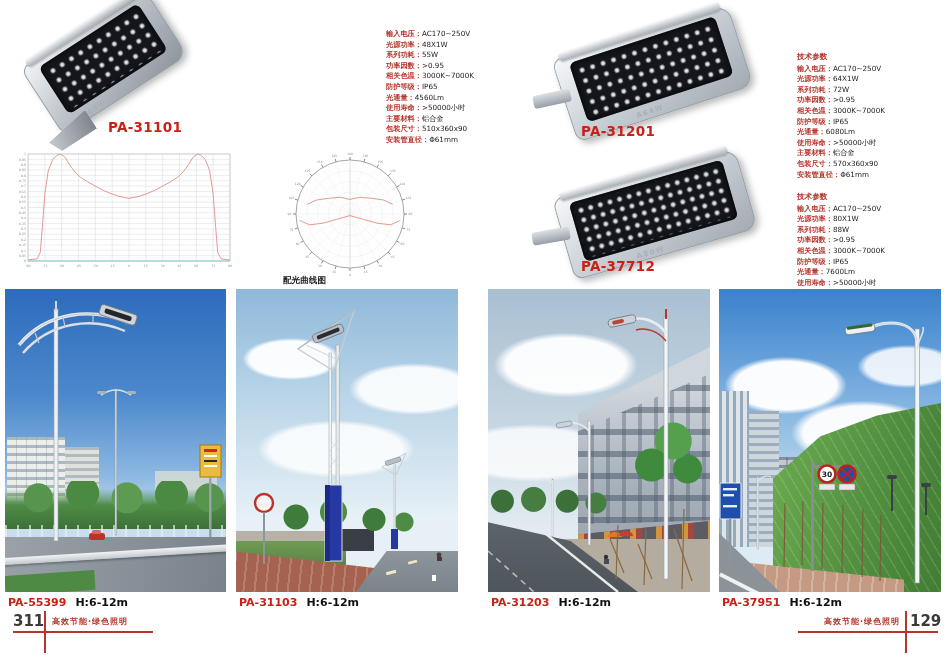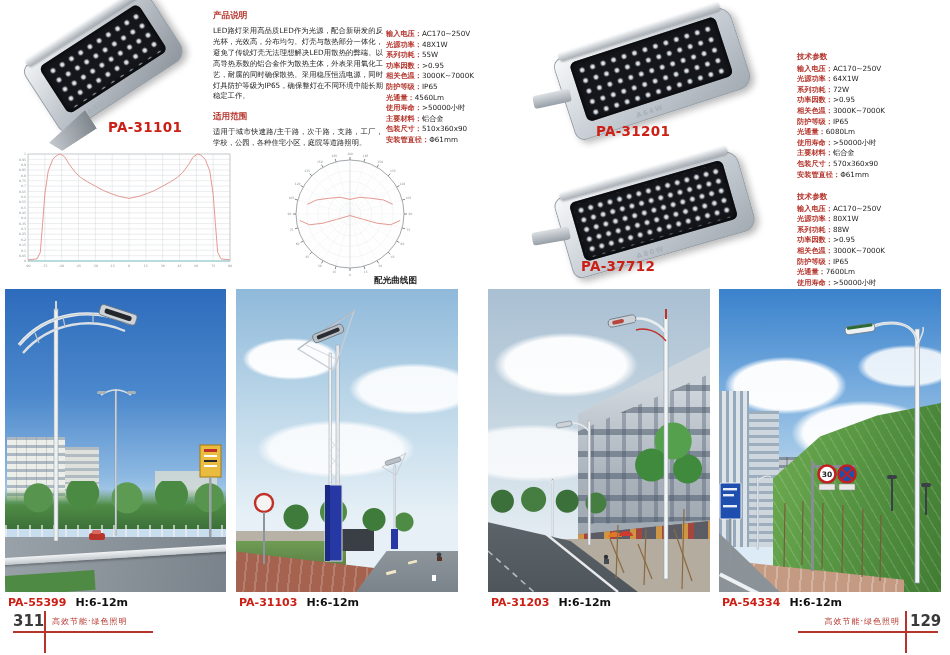--- a/index.html
+++ b/index.html
@@ -29,21 +29,21 @@
   .desc-col{position:absolute;left:213px;top:10px;width:170px;}
   .sec-title{color:#b5352c;font-weight:bold;font-size:8.6px;margin:0 0 4px 0;}
   .sec-body{font-size:7.3px;line-height:10.9px;color:#1d1d1d;text-align:justify;margin:0 0 9px 0;}
 
   .spec-block{position:absolute;width:152px;font-size:7.2px;line-height:10.6px;margin-top:16px;}
   .spec-header{color:#b5352c;font-weight:bold;font-size:7.6px;margin-bottom:1px;}
   .spec-label{color:#b5352c;font-weight:bold;}
   .spec-value{color:#1d1d1d;}
 
   
-  .chart-caption{position:absolute;left:283px;top:275px;width:134px;text-align:right;
+  .chart-caption{position:absolute;left:283px;top:275px;width:134px;text-align:left;
     font-size:8.6px;font-weight:bold;color:#222;}
 
   
   .photo{position:absolute;top:289px;width:222px;height:303px;overflow:hidden;background:#9db8cf;}
   .photo>div,.photo>svg{position:absolute;}
   .photo svg{left:0;top:0;}
   .photo-label{position:absolute;top:596px;font-size:11px;white-space:nowrap;}
   .photo-label .m{color:#cc2016;font-weight:bold;}
   .photo-label .h{color:#111;font-weight:600;margin-left:9px;}
 
@@ -141,46 +141,40 @@
     background-image:repeating-linear-gradient(90deg,rgba(70,90,110,.4) 0 3px,transparent 3px 8px);}
   .p4-walk{left:0;bottom:0;width:185px;height:56px;background:#c59a82;
     background-image:repeating-linear-gradient(95deg,rgba(255,255,255,.25) 0 2px,transparent 2px 12px);
     clip-path:polygon(0 42%,100% 78%,100% 100%,0 100%);}
   .p4-road{left:0;bottom:0;width:105px;height:72px;background:#8b9298;
     clip-path:polygon(0 18%,58% 100%,0 100%);}
   .p4-roadline{left:0;bottom:16px;width:70px;height:4px;background:#eef1f3;transform:rotate(27deg);transform-origin:left bottom;}
 
   
   .folio-num{font-size:15px;font-weight:bold;color:#3a3a3a;}
-  .folio-slogan{font-size:8px;font-weight:normal;color:#b5352c;letter-spacing:1px;}
+  .folio-slogan{font-size:8px;font-weight:bold;color:#b5352c;letter-spacing:1px;}
   .folio-line{position:absolute;background:#b5352c;}
 </style>
 </head>
 <body>
 
 <div class="page">
 
   <div class="lamp" style="left:30px;top:22px;transform:rotate(-33deg);">
     <div class="lamp-body" style="width:148px;height:80px;">
       <div class="lamp-cap"></div>
       <div class="led-panel" style="inset:9px 14px 15px 16px;">
         <div class="led-dots"></div>
       </div>
       <div class="lamp-badge" style="bottom:2px;left:26px;">A48W</div>
       <div class="lamp-mount" style="left:-16px;bottom:-12px;width:48px;height:22px;"></div>
     </div>
   </div>
   <div class="model-label" style="left:108px;top:119px;">PA-31101</div>
 
-  <div class="desc-col">
-    <div class="sec-title">产品说明</div>
-    <p class="sec-body">LED路灯采用高品质LED作为光源，配合新研发的反光杯，光效高，分布均匀。灯壳与散热部分一体化，避免了传统灯壳无法理想解决LED用散热的弊端。以高导热系数的铝合金作为散热主体，外表采用氧化工艺，耐腐的同时确保散热。采用稳压恒流电源，同时灯具防护等级为IP65，确保整灯在不同环境中能长期稳定工作。</p>
-    <div class="sec-title">适用范围</div>
-    <p class="sec-body">适用于城市快速路/主干路，次干路，支路，工厂，学校，公园，各种住宅小区，庭院等道路照明。</p>
-  </div>
 
   <div class="spec-block" style="left:386px;top:13px;">
       <div class="spec-row"><span class="spec-label">输入电压：</span><span class="spec-value">AC170~250V</span></div>
       <div class="spec-row"><span class="spec-label">光源功率：</span><span class="spec-value">48X1W</span></div>
       <div class="spec-row"><span class="spec-label">系列功耗：</span><span class="spec-value">55W</span></div>
       <div class="spec-row"><span class="spec-label">功率因数：</span><span class="spec-value">&gt;0.95</span></div>
       <div class="spec-row"><span class="spec-label">相关色温：</span><span class="spec-value">3000K~7000K</span></div>
       <div class="spec-row"><span class="spec-label">防护等级：</span><span class="spec-value">IP65</span></div>
       <div class="spec-row"><span class="spec-label">光通量：</span><span class="spec-value">4560Lm</span></div>
       <div class="spec-row"><span class="spec-label">使用寿命：</span><span class="spec-value">&gt;50000小时</span></div>
@@ -220,21 +214,21 @@
   <div class="lamp" style="left:560px;top:30px;transform:rotate(-18deg);">
     <div class="lamp-body" style="width:185px;height:86px;background:linear-gradient(155deg,#f7f9fb 0%,#ccd2d8 45%,#a2aab2 100%);">
       <div class="lamp-cap"></div>
       <div class="led-panel" style="inset:8px 16px 16px 16px;">
         <div class="led-dots"></div>
       </div>
       <div class="lamp-badge" style="bottom:3px;left:64px;">A64W</div>
       <div class="lamp-arm" style="left:-30px;top:30px;width:38px;height:13px;transform:rotate(6deg);"></div>
     </div>
   </div>
-  <div class="model-label" style="left:596px;top:123px;text-align:center;">PA-31201</div>
+  <div class="model-label" style="left:581px;top:123px;text-align:center;">PA-31201</div>
 
   <div class="lamp" style="left:560px;top:172px;transform:rotate(-16deg);">
     <div class="lamp-body" style="width:190px;height:84px;background:linear-gradient(155deg,#f7f9fb 0%,#ccd2d8 45%,#a2aab2 100%);">
       <div class="lamp-cap"></div>
       <div class="led-panel" style="inset:8px 16px 15px 15px;">
         <div class="led-dots" style="background-size:10px 10px;"></div>
       </div>
       <div class="lamp-badge" style="bottom:2px;left:66px;">A80W</div>
       <div class="lamp-arm" style="left:-30px;top:28px;width:38px;height:13px;transform:rotate(6deg);"></div>
     </div>
@@ -615,21 +609,21 @@
   <div class="photo-label" style="left:8px;">
     <span class="m">PA-55399</span><span class="h">H:6-12m</span>
   </div>
   <div class="photo-label" style="left:239px;">
     <span class="m">PA-31103</span><span class="h">H:6-12m</span>
   </div>
   <div class="photo-label" style="left:491px;text-align:center;">
     <span class="m">PA-31203</span><span class="h">H:6-12m</span>
   </div>
   <div class="photo-label" style="left:722px;">
-    <span class="m">PA-54334</span><span class="h">H:6-12m</span>
+    <span class="m">PA-37951</span><span class="h">H:6-12m</span>
   </div>
 
   <div class="abs folio-num" style="left:13px;top:612px;">311</div>
   <div class="folio-line" style="left:44px;top:611px;width:1.6px;height:42px;"></div>
   <div class="abs folio-slogan" style="left:52px;top:616px;">高效节能·绿色照明</div>
   <div class="folio-line" style="left:13px;top:631px;width:140px;height:1.6px;"></div>
 
   <div class="abs folio-slogan" style="left:800px;top:616px;width:100px;text-align:right;">高效节能·绿色照明</div>
   <div class="folio-line" style="left:905px;top:611px;width:1.6px;height:42px;"></div>
   <div class="abs folio-num" style="left:910px;top:612px;">129</div>

